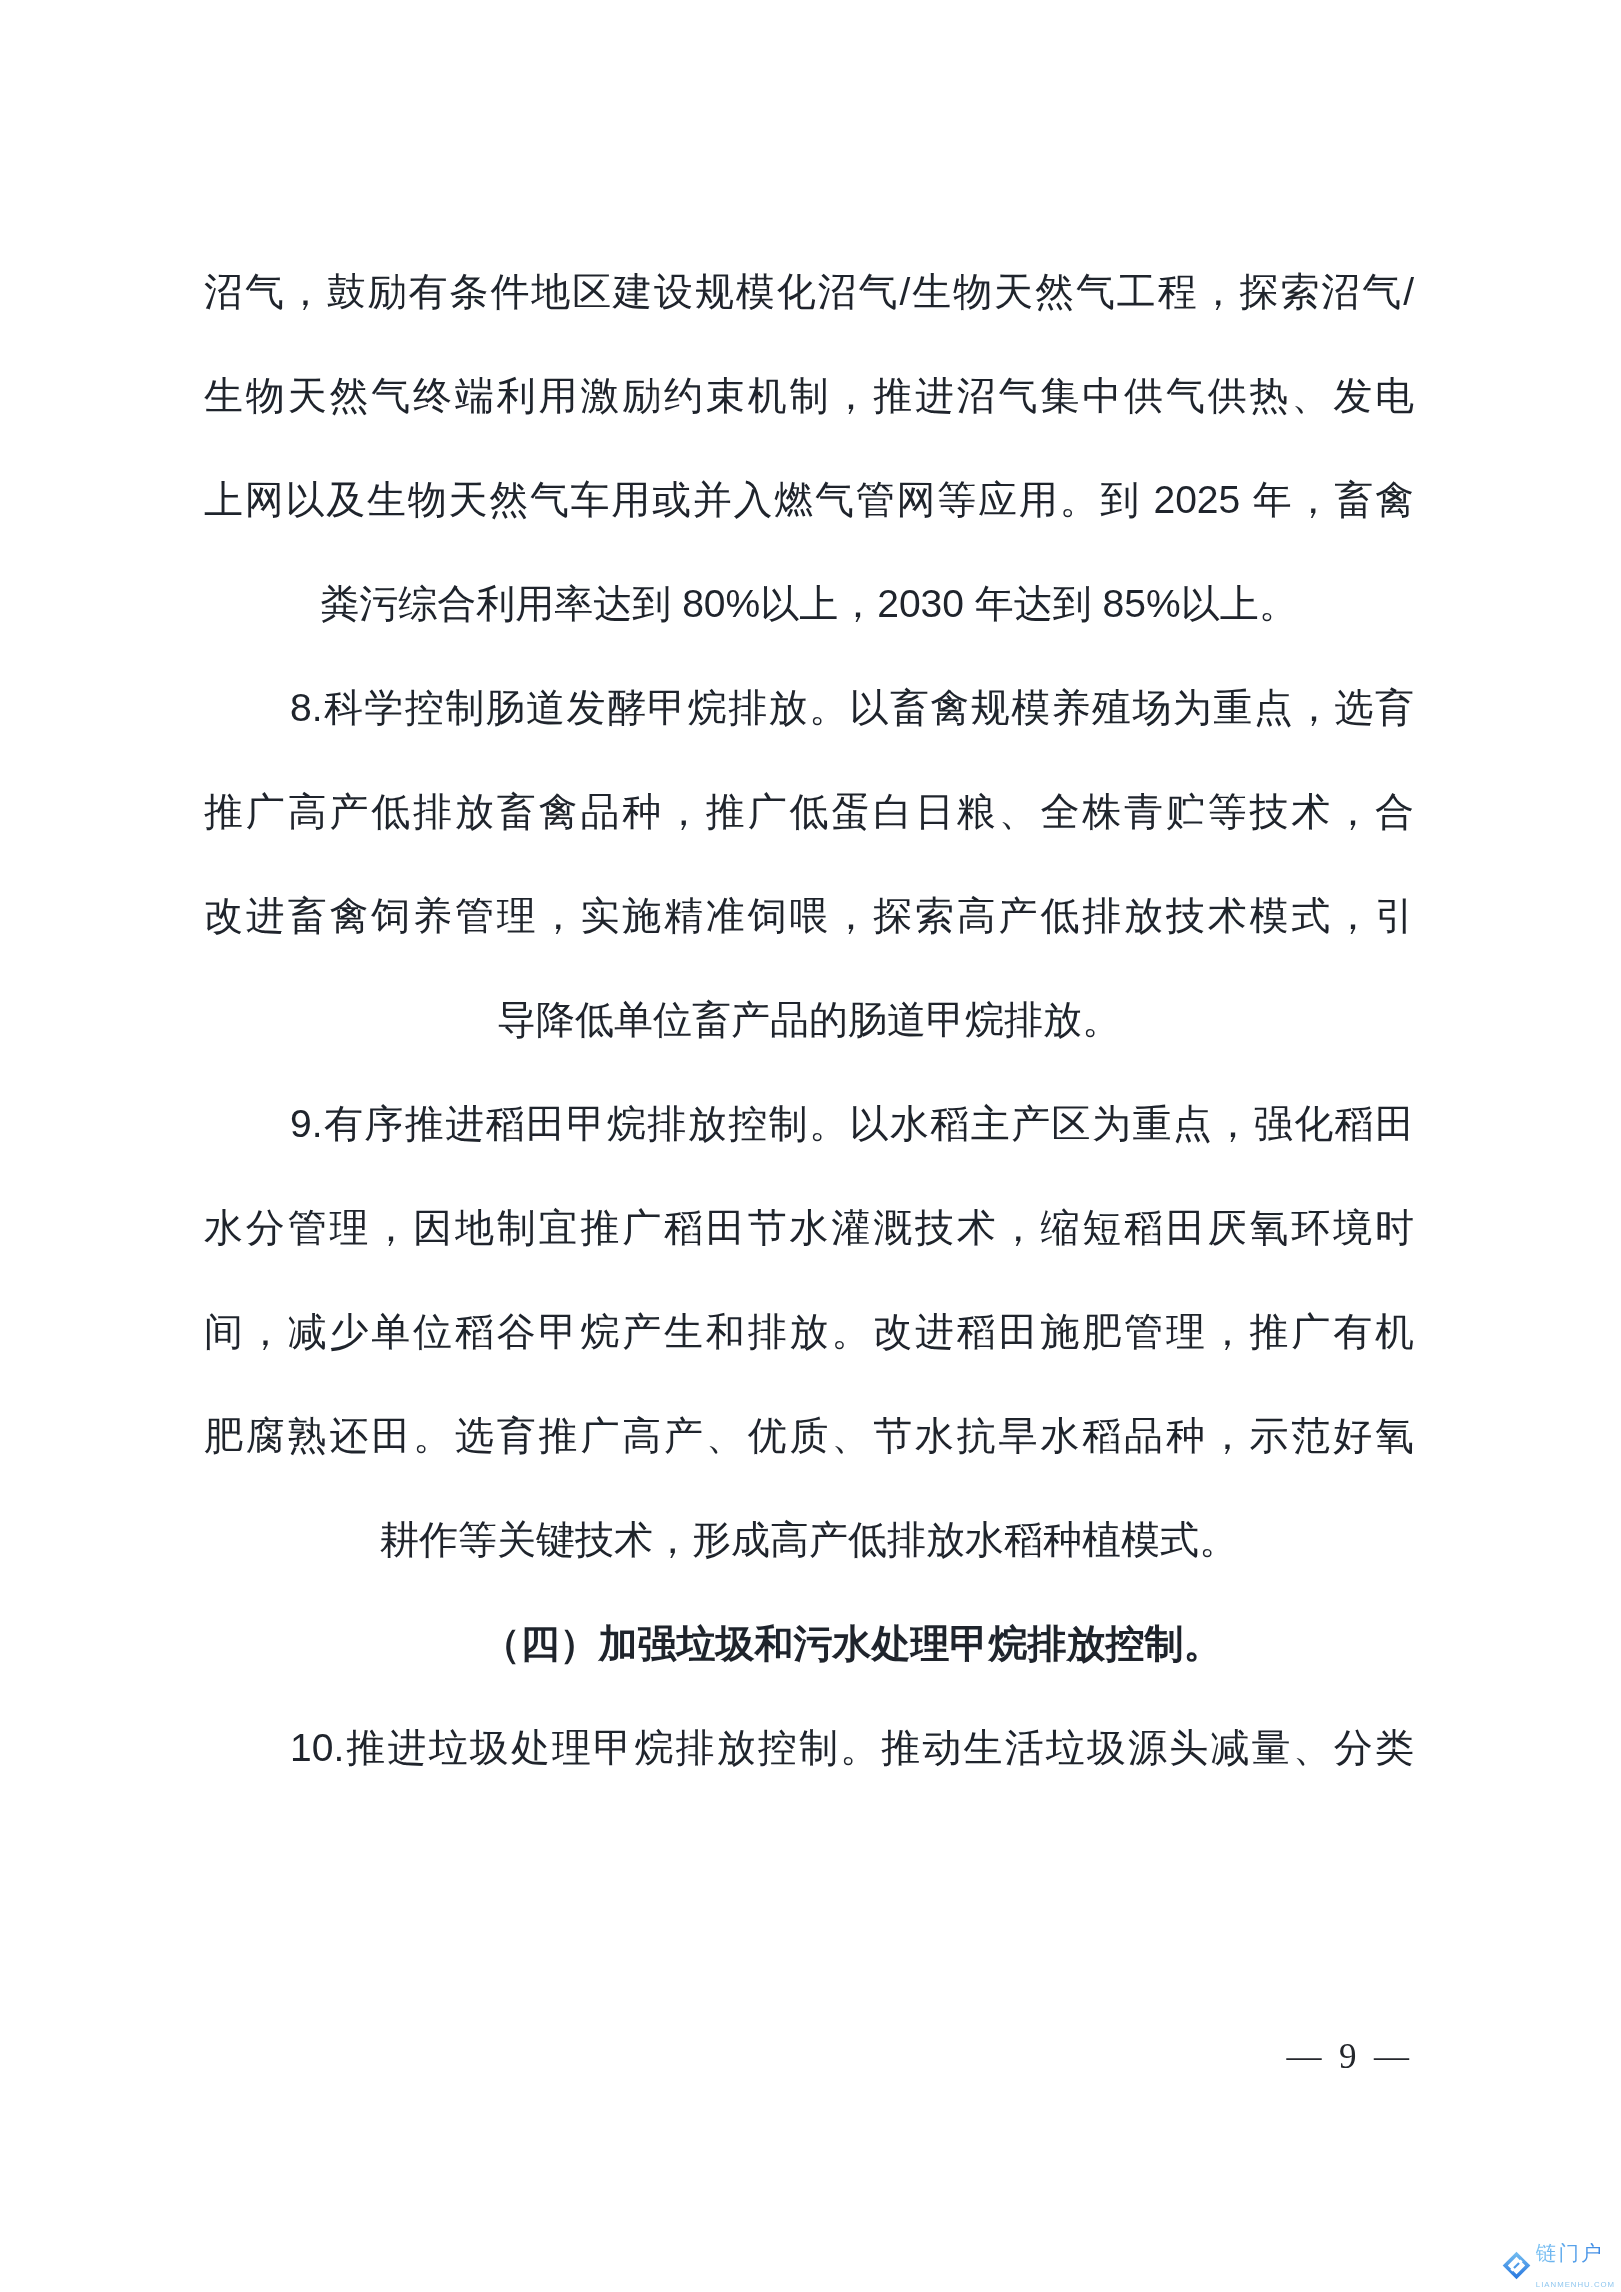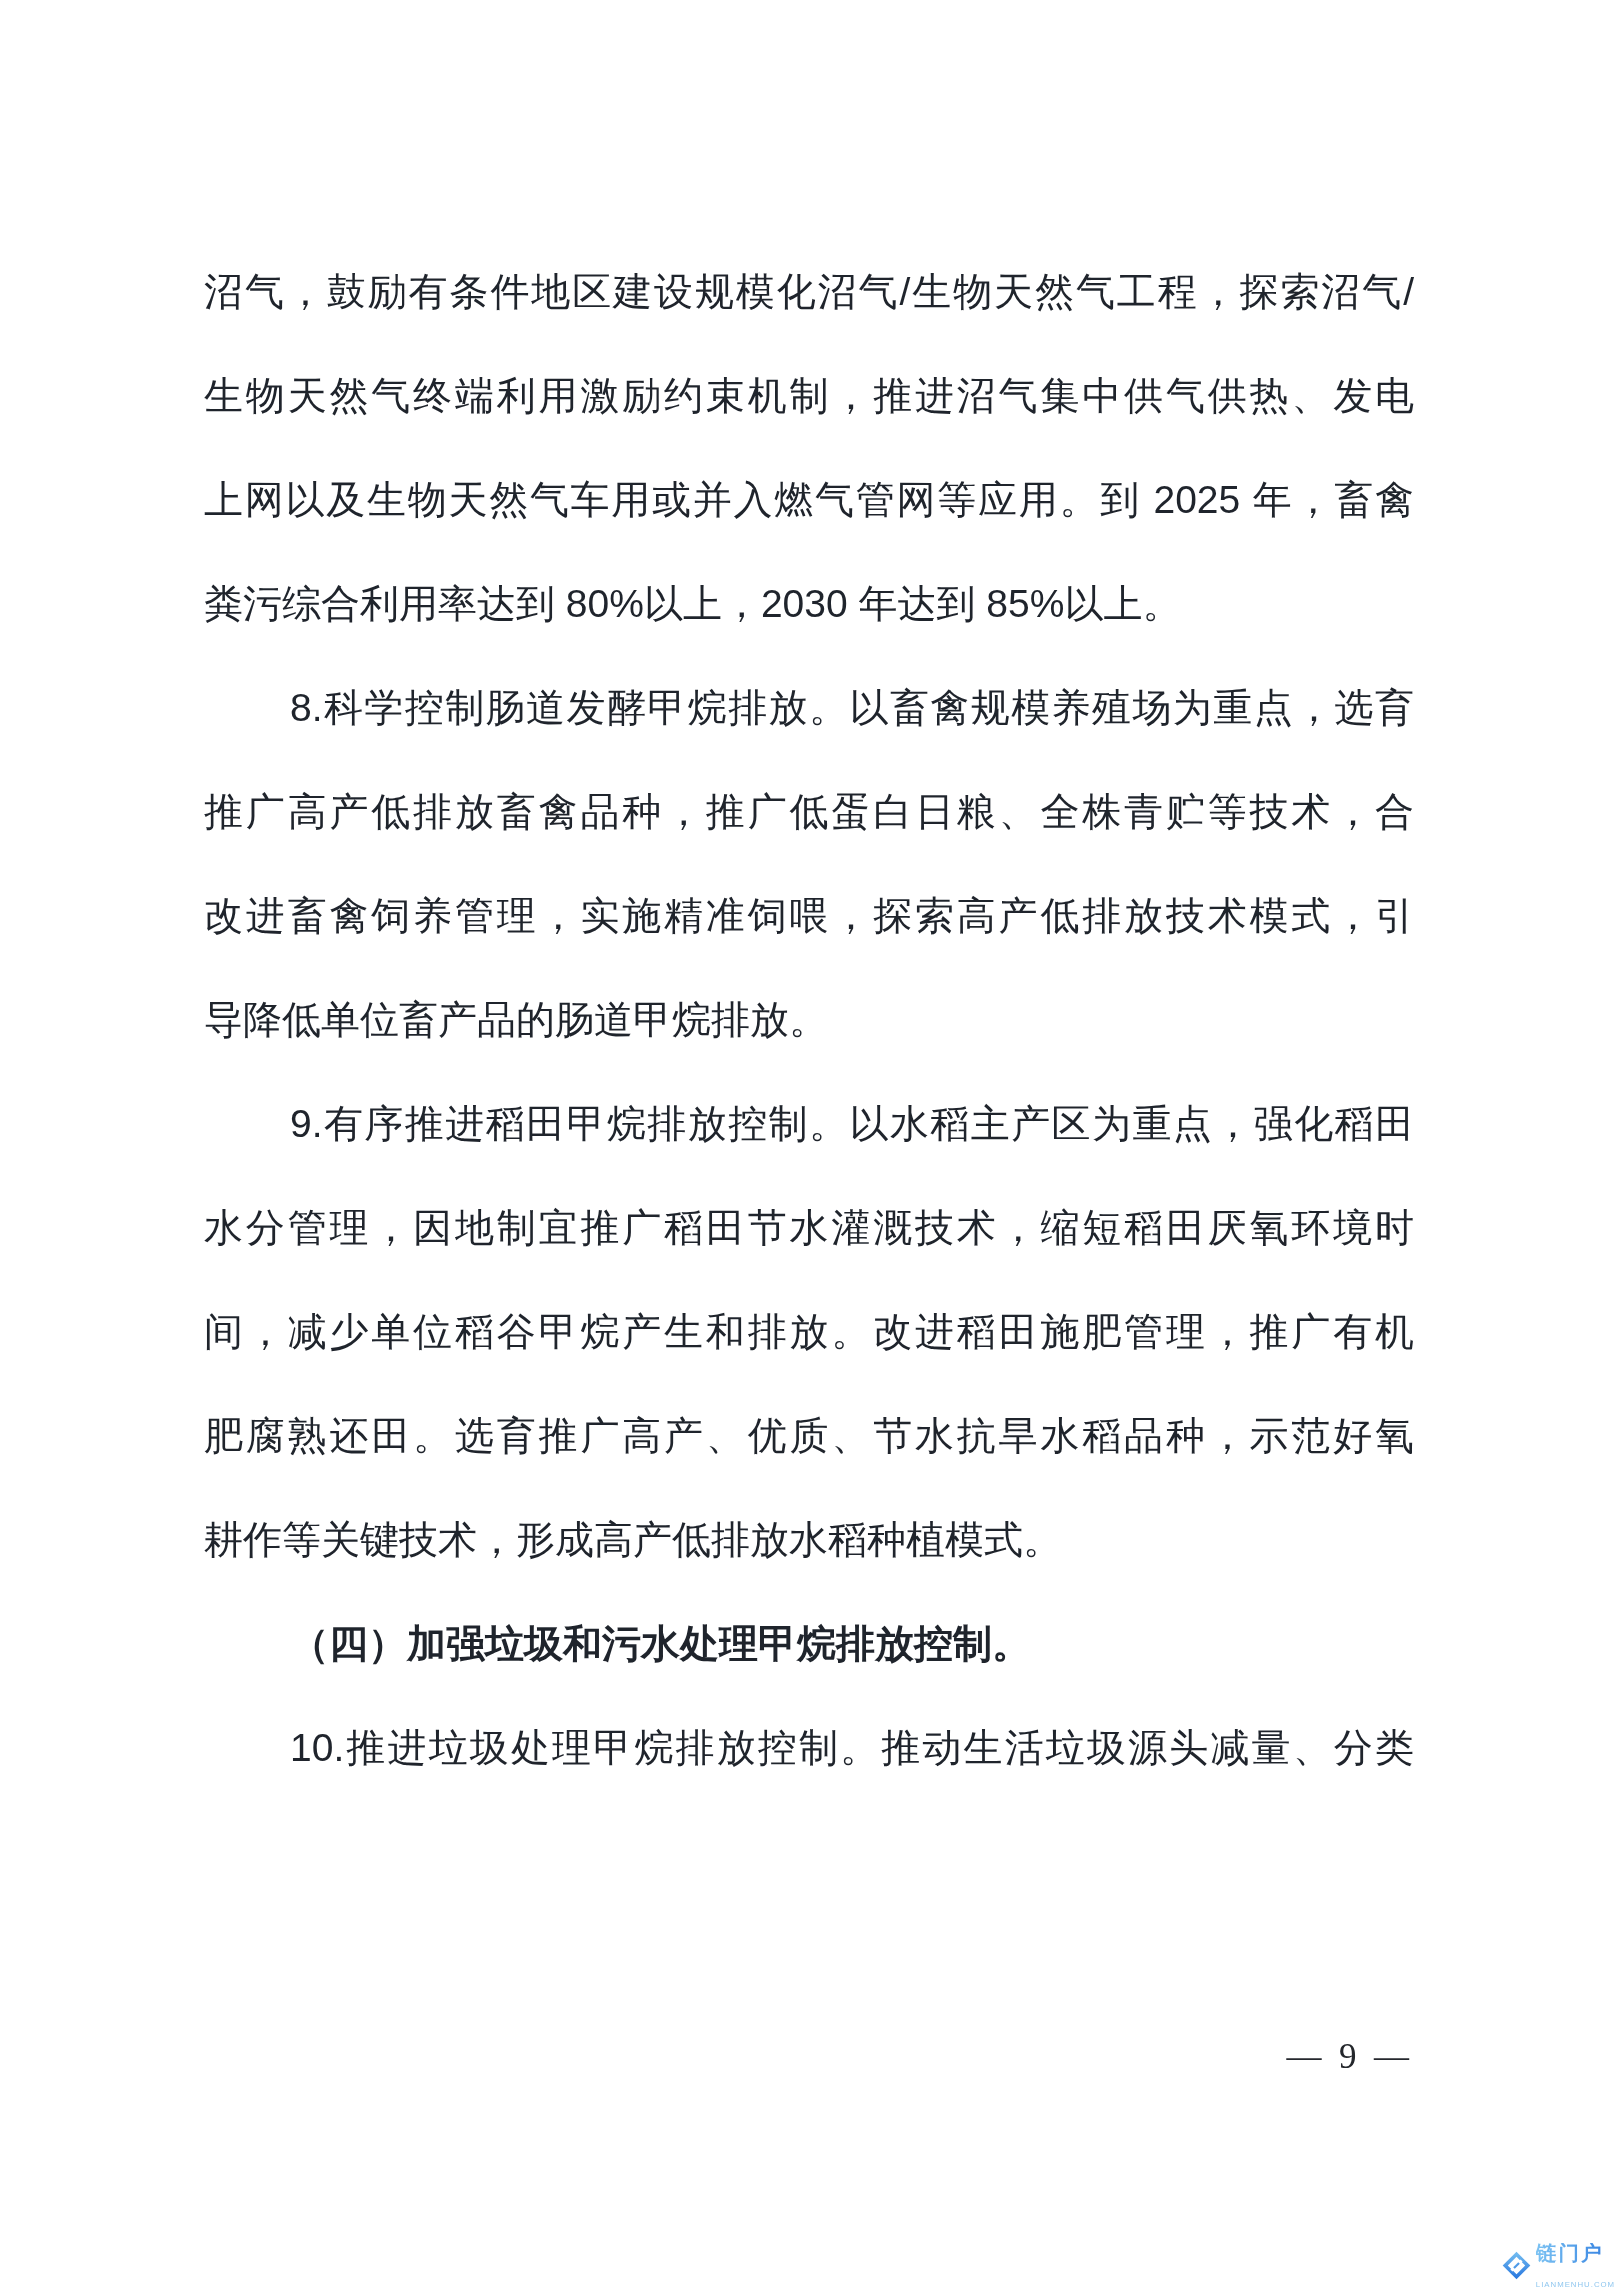--- a/index.html
+++ b/index.html
@@ -20,21 +20,21 @@
     position:absolute;
     left:204px;
     top:240px;
     width:1210px;
   }
   .line{
     height:104px;
     line-height:104px;
     font-size:39px;
     color:var(--ink);
-    text-align:left;
+    text-align:center;
   }
   .line.justify{
     text-align:justify;
     text-align-last:justify;
     text-justify:inter-character;
   }
   .line.bold{
     font-weight:700;
   }
   .line.indent{
@@ -58,21 +58,21 @@
     gap:4.9px;
   }
   .wm-icon{display:block;}
   .wm-textcol{
     display:flex;
     flex-direction:column;
     line-height:1;
   }
   .wm-brand{
     font-size:20.6px;
-    font-weight:700;
+    font-weight:400;
     background:linear-gradient(90deg,var(--wm-start,#7cc3f3),var(--wm-end,#2e7ce0));
     -webkit-background-clip:text;
     background-clip:text;
     color:transparent;
     letter-spacing:2px;
   }
   .wm-domain{
     font-size:7.8px;
     color:#8fc6ef;
     letter-spacing:1px;

